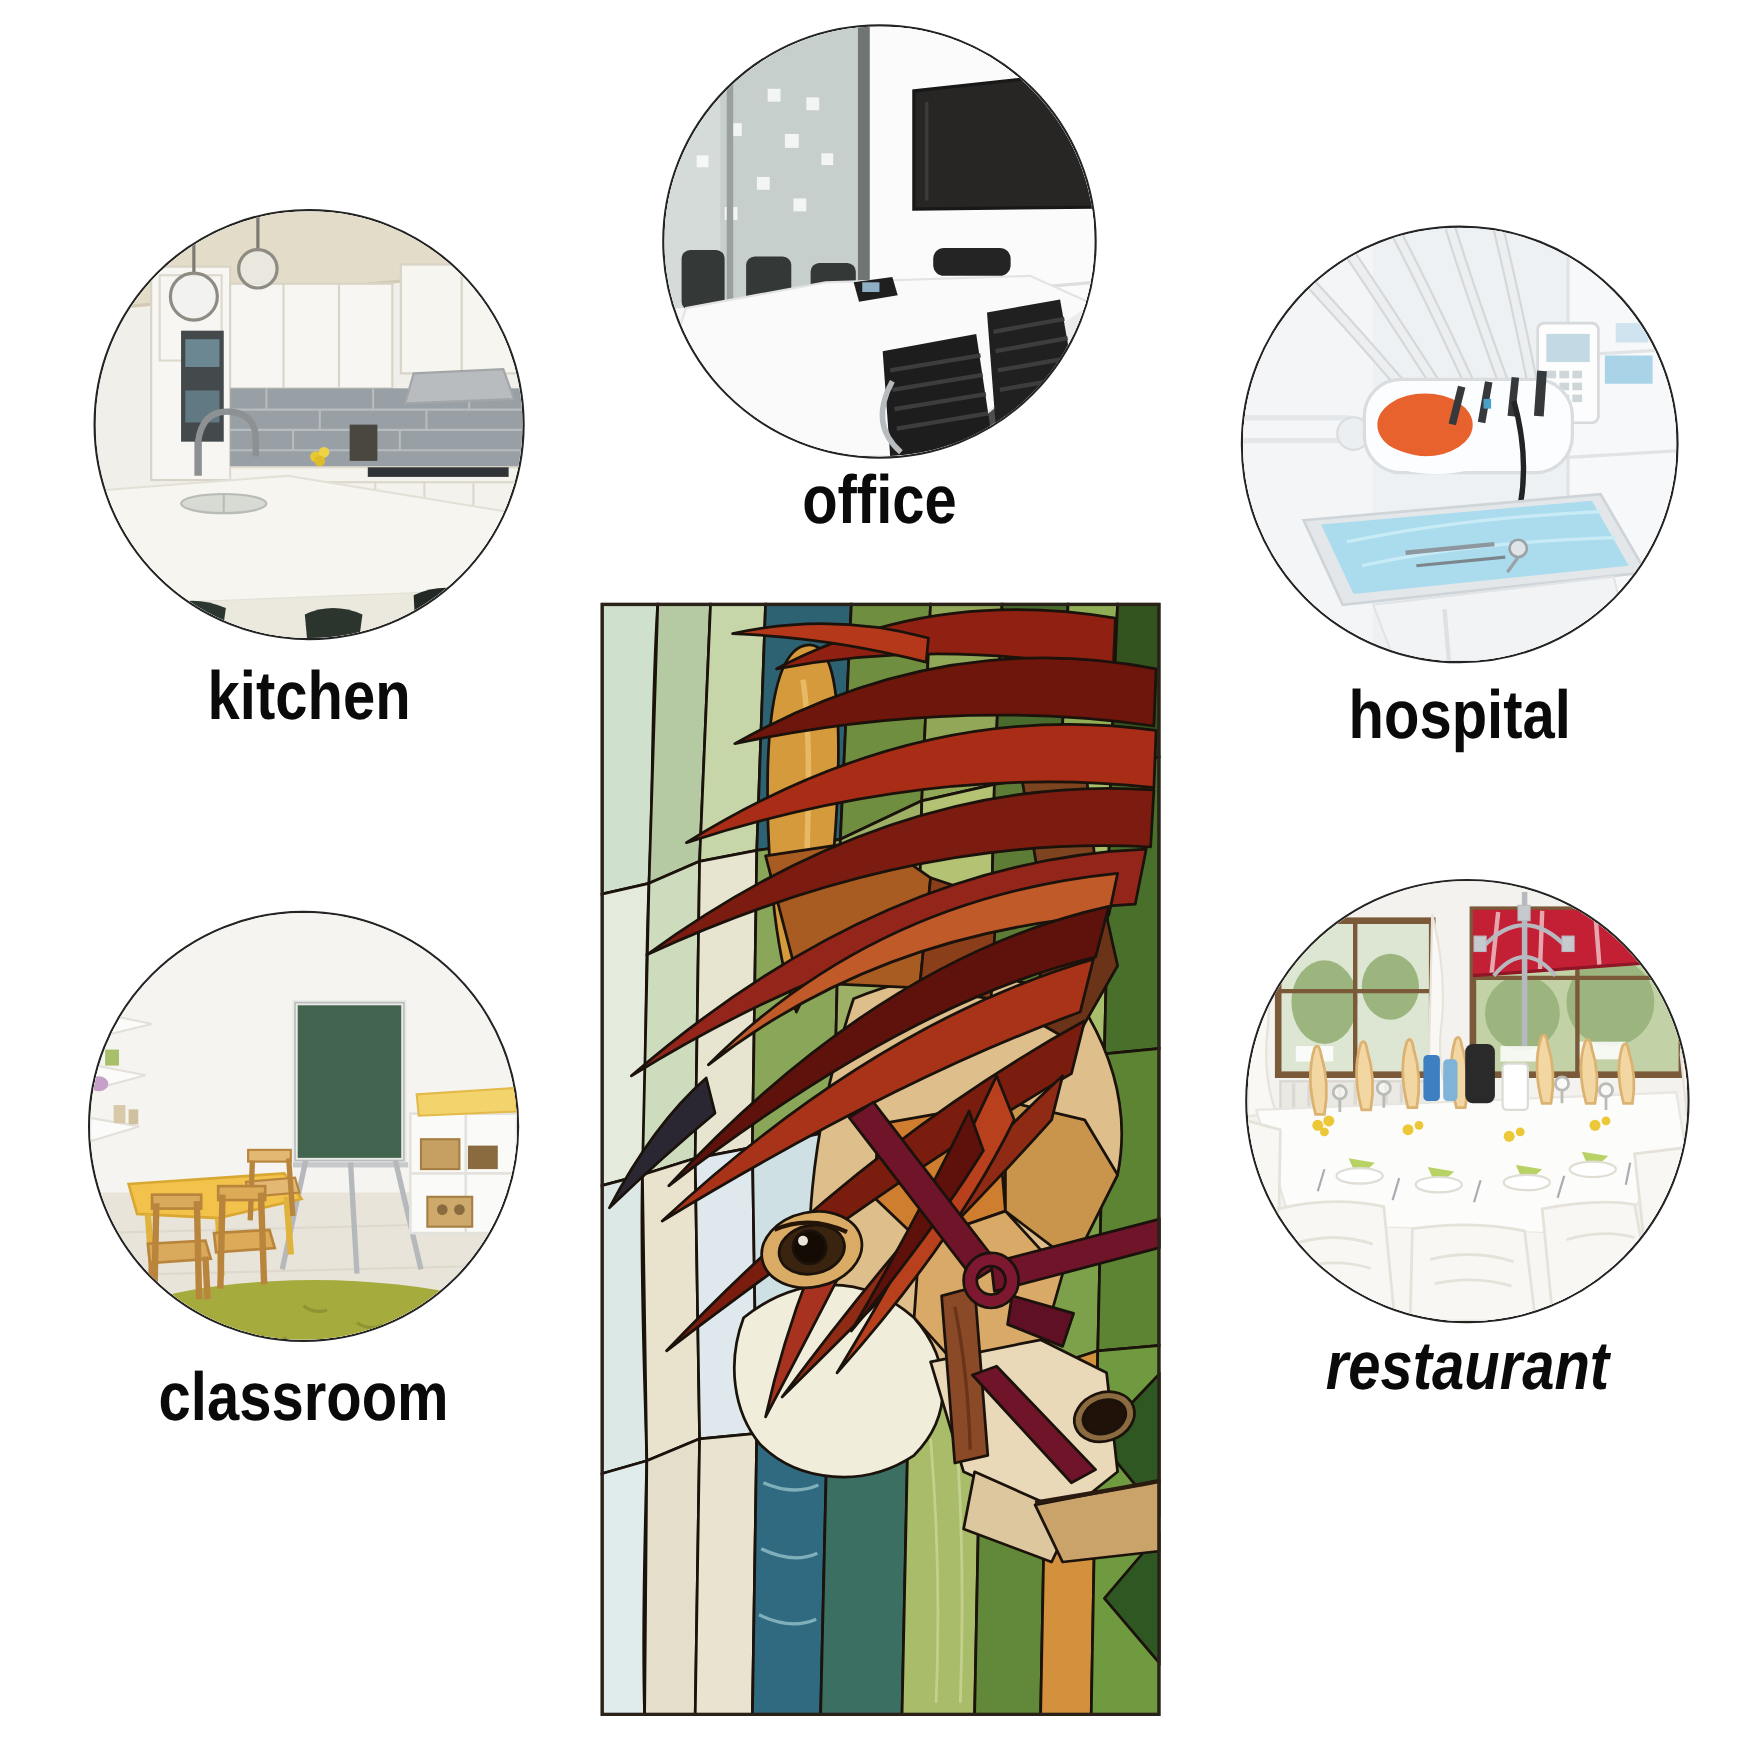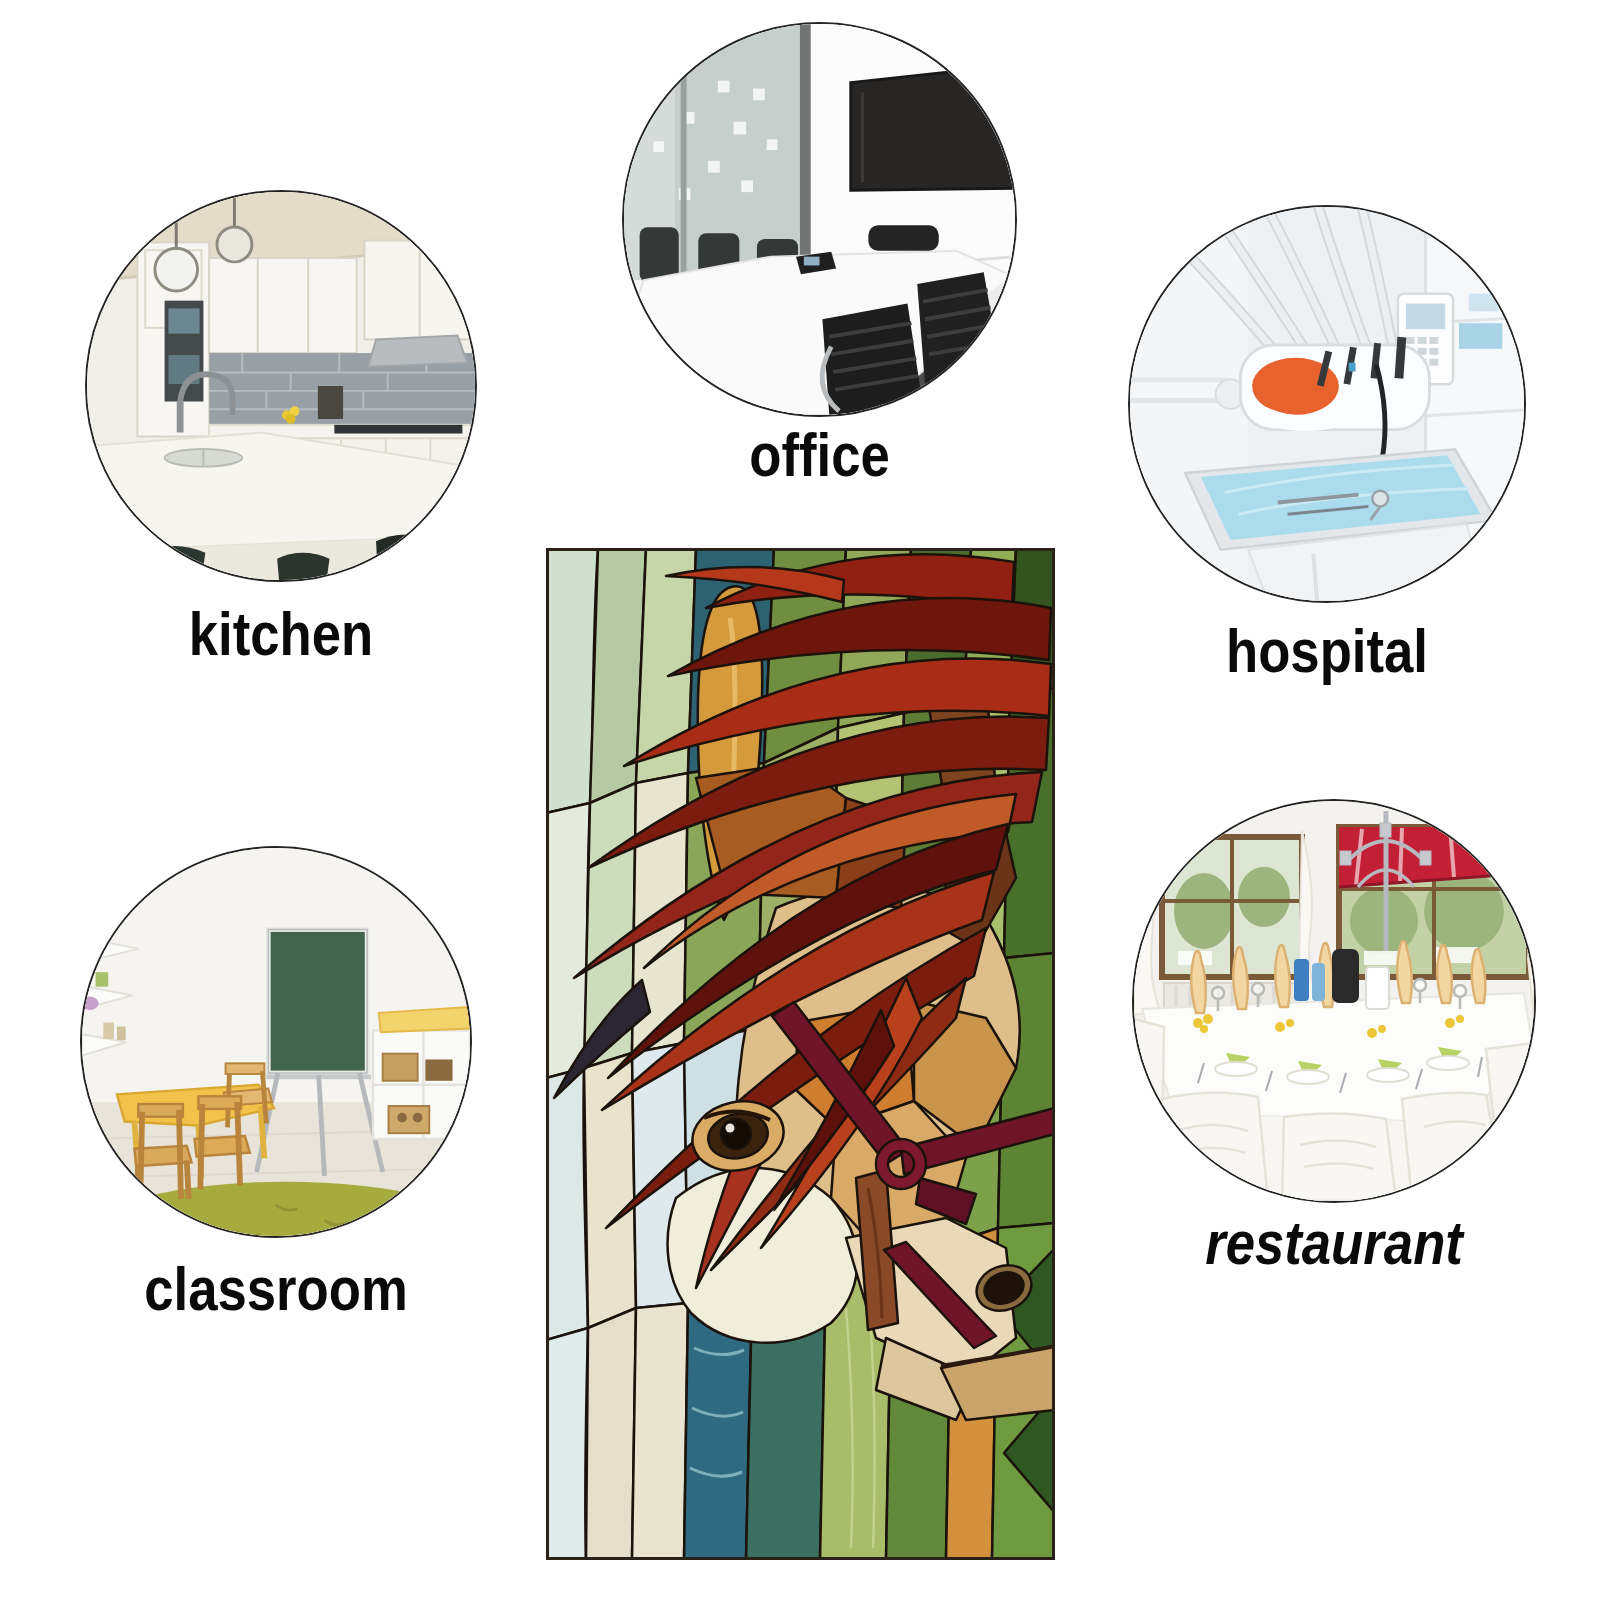--- a/index.html
+++ b/index.html
@@ -10,25 +10,25 @@
           box-sizing:border-box;background:#f4f4f4;}
   .circle svg{display:block;width:100%;height:100%;}
   figcaption{position:absolute;left:0;width:100%;text-align:center;color:#0a0a0a;
              font-weight:700;font-size:62px;line-height:1;white-space:nowrap;
              transform:scaleX(.85);transform-origin:center top;}
   .panel{position:absolute;left:546px;top:548px;width:509px;height:1012px;}
   .panel svg{display:block;width:100%;height:100%;}
   
   #scene-kitchen{left:85px;top:190px;width:392px;}
   #scene-kitchen figcaption{top:413px;}
-  #scene-office{left:622px;top:22px;width:395px;}
+  #scene-office{left:602px;top:22px;width:395px;}
   #scene-office figcaption{top:402px;}
   #scene-hospital{left:1128px;top:205px;width:398px;}
   #scene-hospital figcaption{top:415px;}
-  #scene-classroom{left:80px;top:846px;width:392px;}
+  #scene-classroom{left:80px;top:828px;width:392px;}
   #scene-classroom figcaption{top:412px;}
   #scene-restaurant{left:1132px;top:799px;width:404px;font-style:italic;}
   #scene-restaurant figcaption{top:413px;}
 </style>
 </head>
 <body>
 
 <div class="canvas">
 
   <figure class="scene" id="scene-kitchen">

